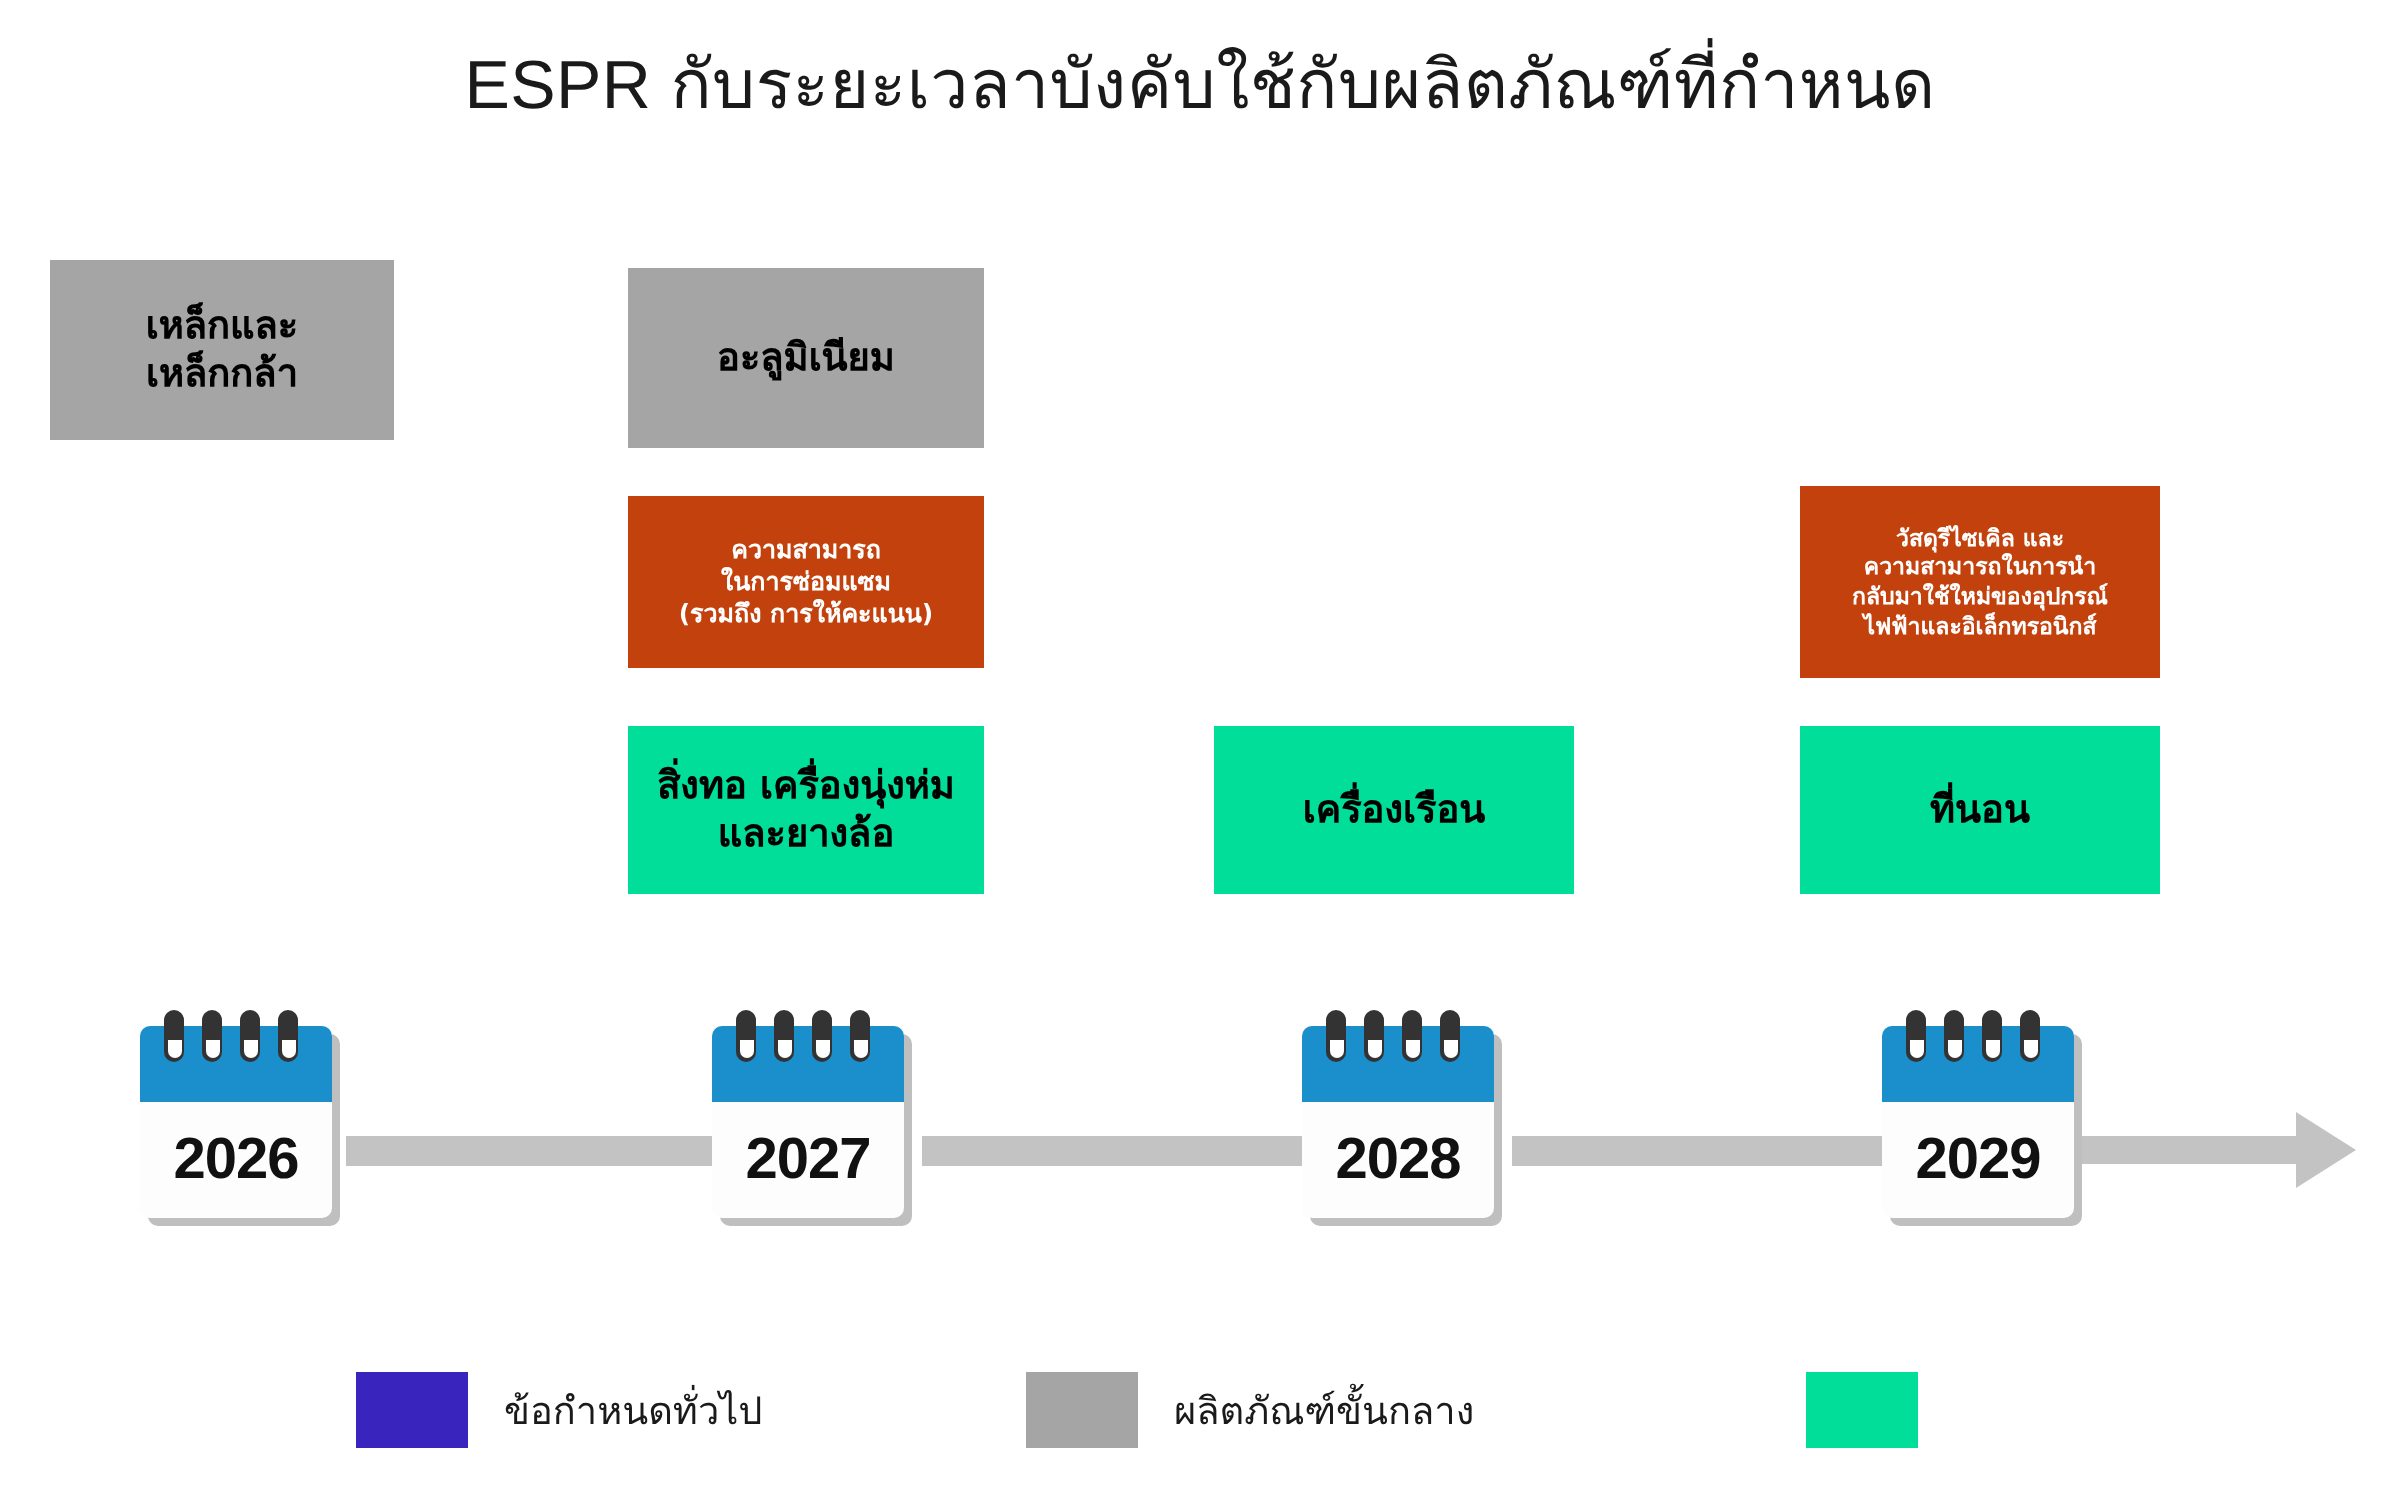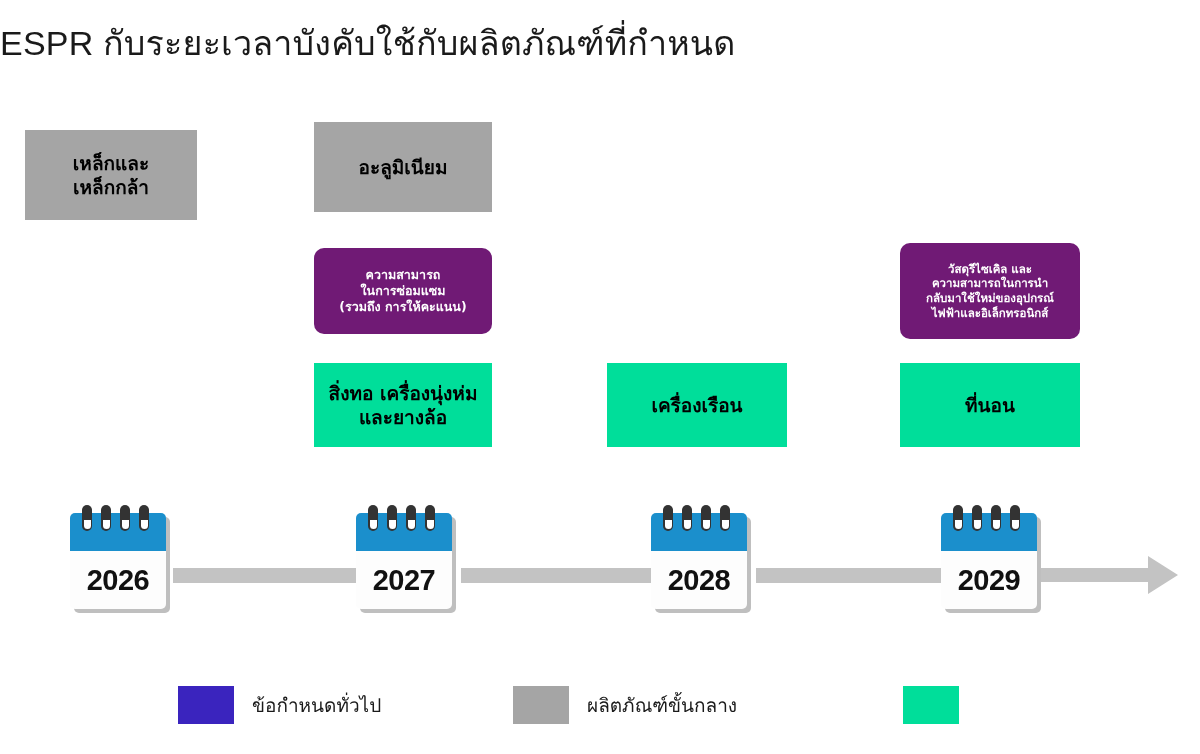--- a/index.html
+++ b/index.html
@@ -16,20 +16,21 @@
     font-family: "DejaVu Sans", "Liberation Sans", sans-serif;
     color: #111111;
   }
 
   
   .page-title {
     position: absolute;
     top: 22px;
     left: 0;
     width: 1200px;
+    text-align: center;
     font-size: 34px;
     font-weight: 400;
     letter-spacing: 0.2px;
     color: #1a1a1a;
     line-height: 1.25;
     font-family: "Liberation Sans", "DejaVu Sans", sans-serif;
   }
 
   
   .cat-box {
@@ -47,25 +48,24 @@
     width: 100%;
   }
 
   .cat-gray {
     background: #a5a5a5;
     color: #000000;
     font-weight: 700;
     font-size: 19px;
   }
   .cat-purple {
-    background: #701a75;
+    background: #c2410c;
     color: #ffffff;
     font-weight: 700;
     font-size: 12.5px;
-    border-radius: 10px;
   }
   .cat-green {
     background: #00de9a;
     color: #000000;
     font-weight: 700;
     font-size: 19px;
   }
 
   
   .timeline-layer {
@@ -178,21 +178,21 @@
 
 <div class="page-title">ESPR กับระยะเวลาบังคับใช้กับผลิตภัณฑ์ที่กำหนด</div>
 
 <div class="cat-box cat-gray" style="left:25px; top:130px; width:172px; height:90px;">
   <span class="cat-text">
     <span>เหล็กและ</span><br>
     <span>เหล็กกล้า</span>
   </span>
 </div>
 
-<div class="cat-box cat-gray" style="left:314px; top:122px; width:178px; height:90px;">
+<div class="cat-box cat-gray" style="left:314px; top:134px; width:178px; height:90px;">
   <span class="cat-text">
     <span>อะลูมิเนียม</span>
   </span>
 </div>
 
 <div class="cat-box cat-purple" style="left:314px; top:248px; width:178px; height:86px;">
   <span class="cat-text">
     <span>ความสามารถ</span><br>
     <span>ในการซ่อมแซม</span><br>
     <span>(รวมถึง การให้คะแนน)</span>

